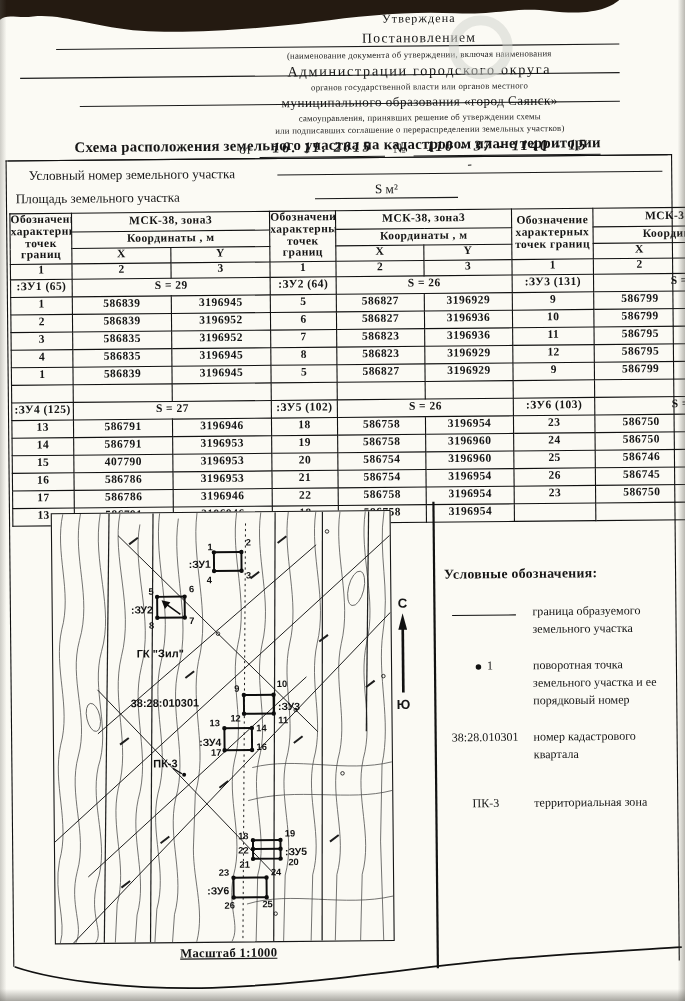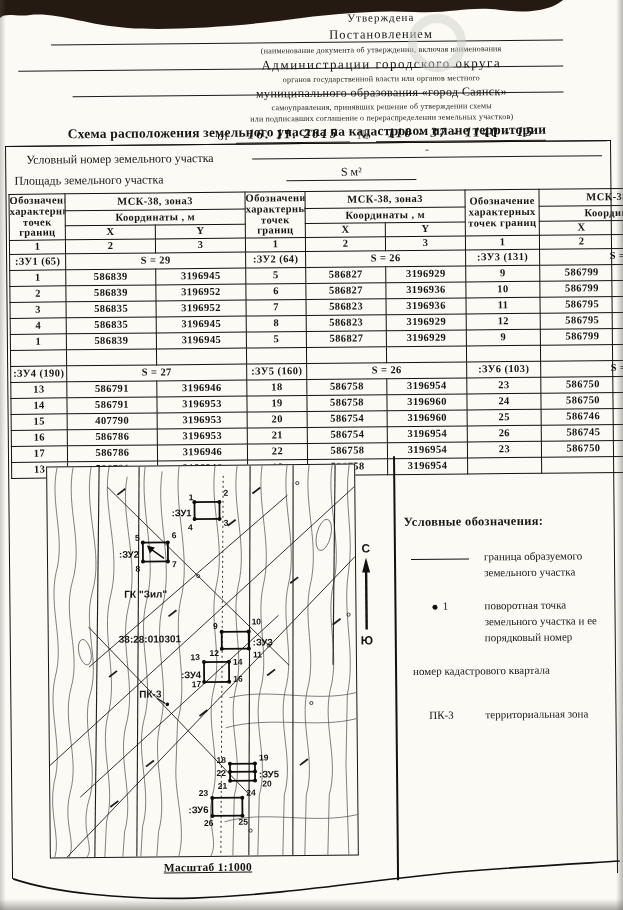--- a/index.html
+++ b/index.html
@@ -235,23 +235,23 @@
               <td></td>
               <td></td>
               <td></td>
               <td></td>
               <td></td>
               <td></td>
               <td></td>
               <td></td>
             </tr>
             <tr>
-              <td class="plot">:ЗУ4 (190)</td>
+              <td class="plot">:ЗУ4 (125)</td>
               <td colspan="2">S = 27</td>
-              <td class="plot">:ЗУ5 (160)</td>
+              <td class="plot">:ЗУ5 (102)</td>
               <td colspan="2">S = 26</td>
               <td class="plot">:ЗУ6 (103)</td>
               <td colspan="2">S = 30</td>
             </tr>
             <tr>
               <td>13</td>
               <td>586791</td>
               <td>3196946</td>
               <td>18</td>
               <td>586758</td>
@@ -467,20 +467,21 @@
           <div class="sym">
               <div class="sym-line"></div>
             </div>
           <div class="txt">граница образуемого земельного участка</div>
         </div>
         <div class="legend-row">
           <div class="sym"><span class="dot"></span><span>1</span></div>
           <div class="txt">поворотная точка земельного участка и ее порядковый номер</div>
         </div>
         <div class="legend-row">
+          <div class="sym">38:28.010301</div>
           <div class="txt">номер кадастрового квартала</div>
         </div>
         <div class="legend-row gap">
           <div class="sym">ПК-3</div>
           <div class="txt">территориальная зона</div>
         </div>
       </div>
 
       <div class="scale-label">Масштаб 1:1000</div>
 

